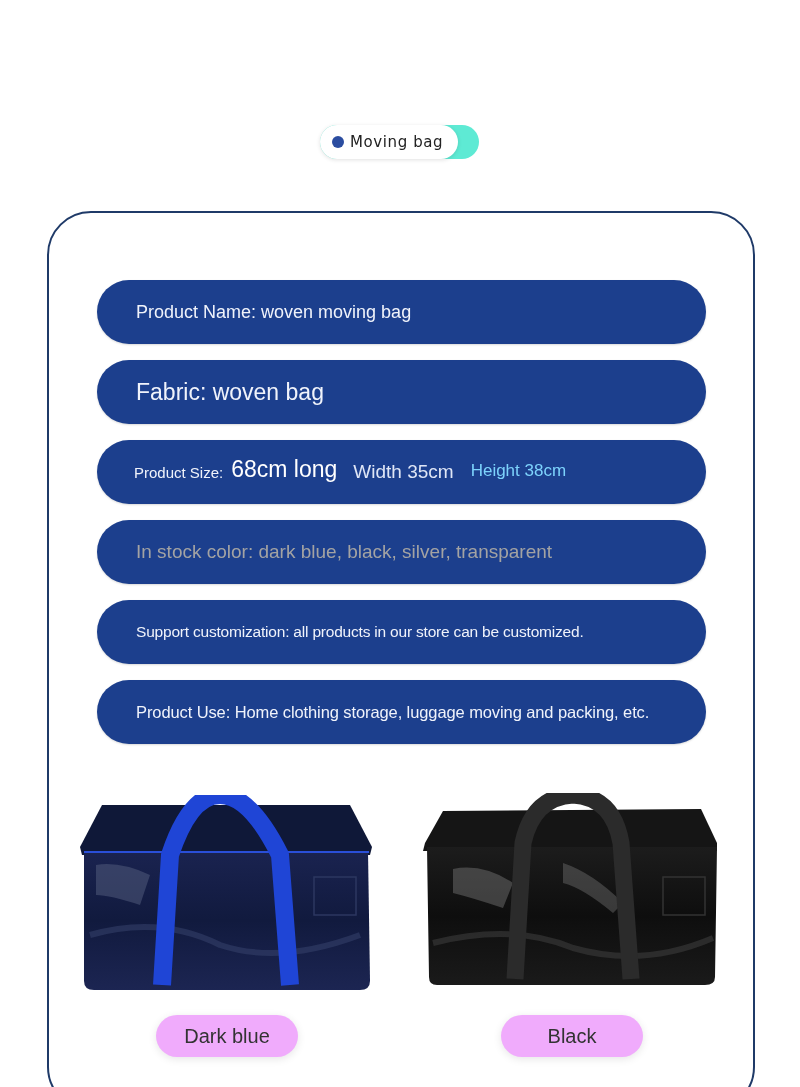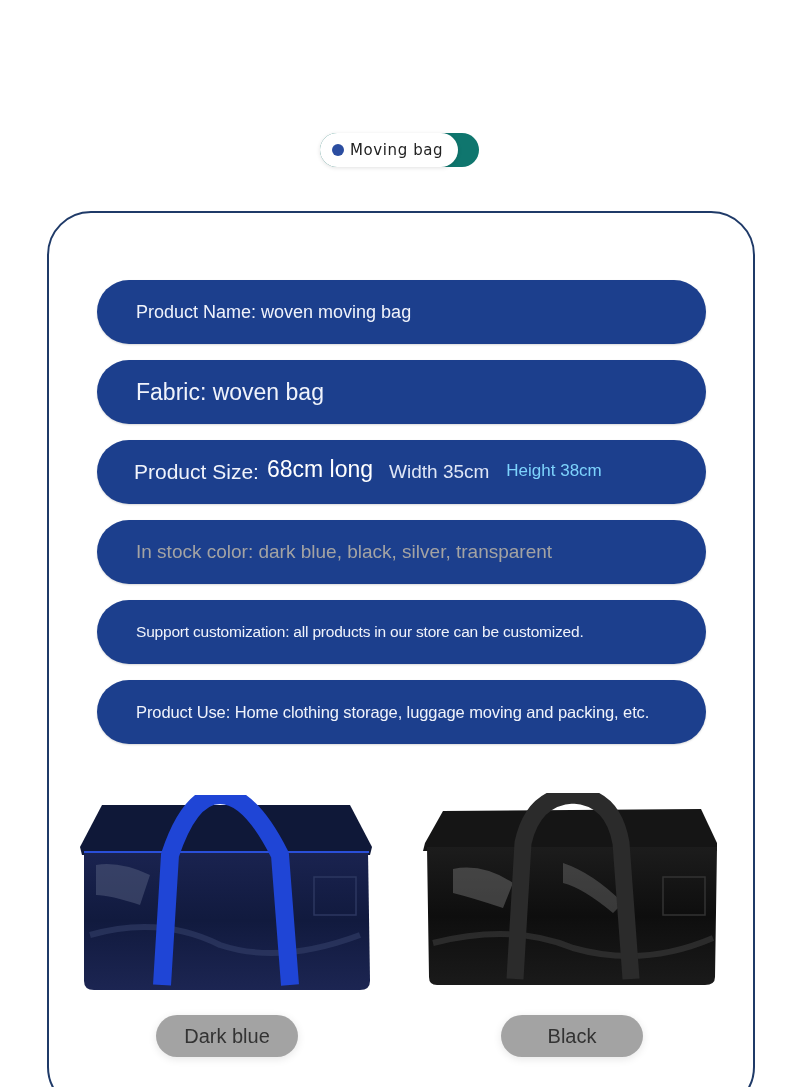--- a/index.html
+++ b/index.html
@@ -4,22 +4,22 @@
   <style>
     * { box-sizing: border-box; margin: 0; padding: 0; }
     html, body { width: 800px; height: 1087px; background: #ffffff; overflow: hidden; }
     body { position: relative; font-family: "Liberation Sans", sans-serif; }
 
     .title {
       position: absolute; left: 277px; top: 56px; width: 240px;
       font-size: 27px; line-height: 29px; color: #111111; font-weight: 400;
     }
     .tag {
-      position: absolute; left: 320px; top: 133px; width: 159px; height: 34px;
-      border-radius: 17px; background: #0f766e;
+      position: absolute; left: 320px; top: 125px; width: 159px; height: 34px;
+      border-radius: 17px; background: #5eead4;
     }
     .tag-inner {
       position: absolute; left: 0; top: 0; width: 138px; height: 34px;
       border-radius: 17px; background: #ffffff;
       box-shadow: 0 1px 4px rgba(0,0,0,0.12);
       display: flex; align-items: center; padding-left: 12px;
     }
     .tag-dot { width: 12px; height: 12px; border-radius: 50%; background: #2b4da0; margin-right: 6px; }
     .tag-label { font-family: "DejaVu Sans", sans-serif; font-size: 15px; color: #222; letter-spacing: 0.6px; }
 
@@ -35,32 +35,32 @@
       display: flex; align-items: center; padding-left: 39px;
       color: #f0f3fb; white-space: nowrap; text-align: right;
     }
     .p1 { top: 280px; font-size: 18px; }
     .p2 { top: 360px; font-size: 23px; }
     .p3 { top: 440px; padding-left: 37px; }
     .p4 { top: 520px; font-size: 19px; color: #a3a3a3; }
     .p5 { top: 600px; font-size: 15.5px; letter-spacing: -0.2px; }
     .p6 { top: 680px; font-size: 16.5px; letter-spacing: -0.1px; }
 
-    .size-label { font-size: 21px; color: #f0f3fb; }
+    .size-label { font-size: 15px; color: #f0f3fb; }
     .size-long { font-size: 23px; color: #ffffff; margin-left: 8px; position: relative; top: -3px; }
     .size-width { font-size: 19px; color: #dfe6f6; margin-left: 16px; }
     .size-height { font-size: 17px; color: #7dd3fc; margin-left: 17px; position: relative; top: -1px; }
 
     .bag { position: absolute; }
     .bag-blue { left: 80px; top: 795px; width: 292px; height: 195px; }
     .bag-black { left: 423px; top: 793px; width: 296px; height: 192px; }
 
     .swatch-label {
       position: absolute; top: 1015px; width: 142px; height: 42px; border-radius: 21px;
-      background: #a3a3a3; box-shadow: 0 2px 8px rgba(0,0,0,0.10);
+      background: #f0abfc; box-shadow: 0 2px 8px rgba(0,0,0,0.10);
       display: flex; align-items: center; justify-content: center;
       font-size: 20px; color: #333333;
     }
     .sl-blue { left: 156px; }
     .sl-black { left: 501px; }
   </style>
 </head>
 <body>
 
 <div class="title">

